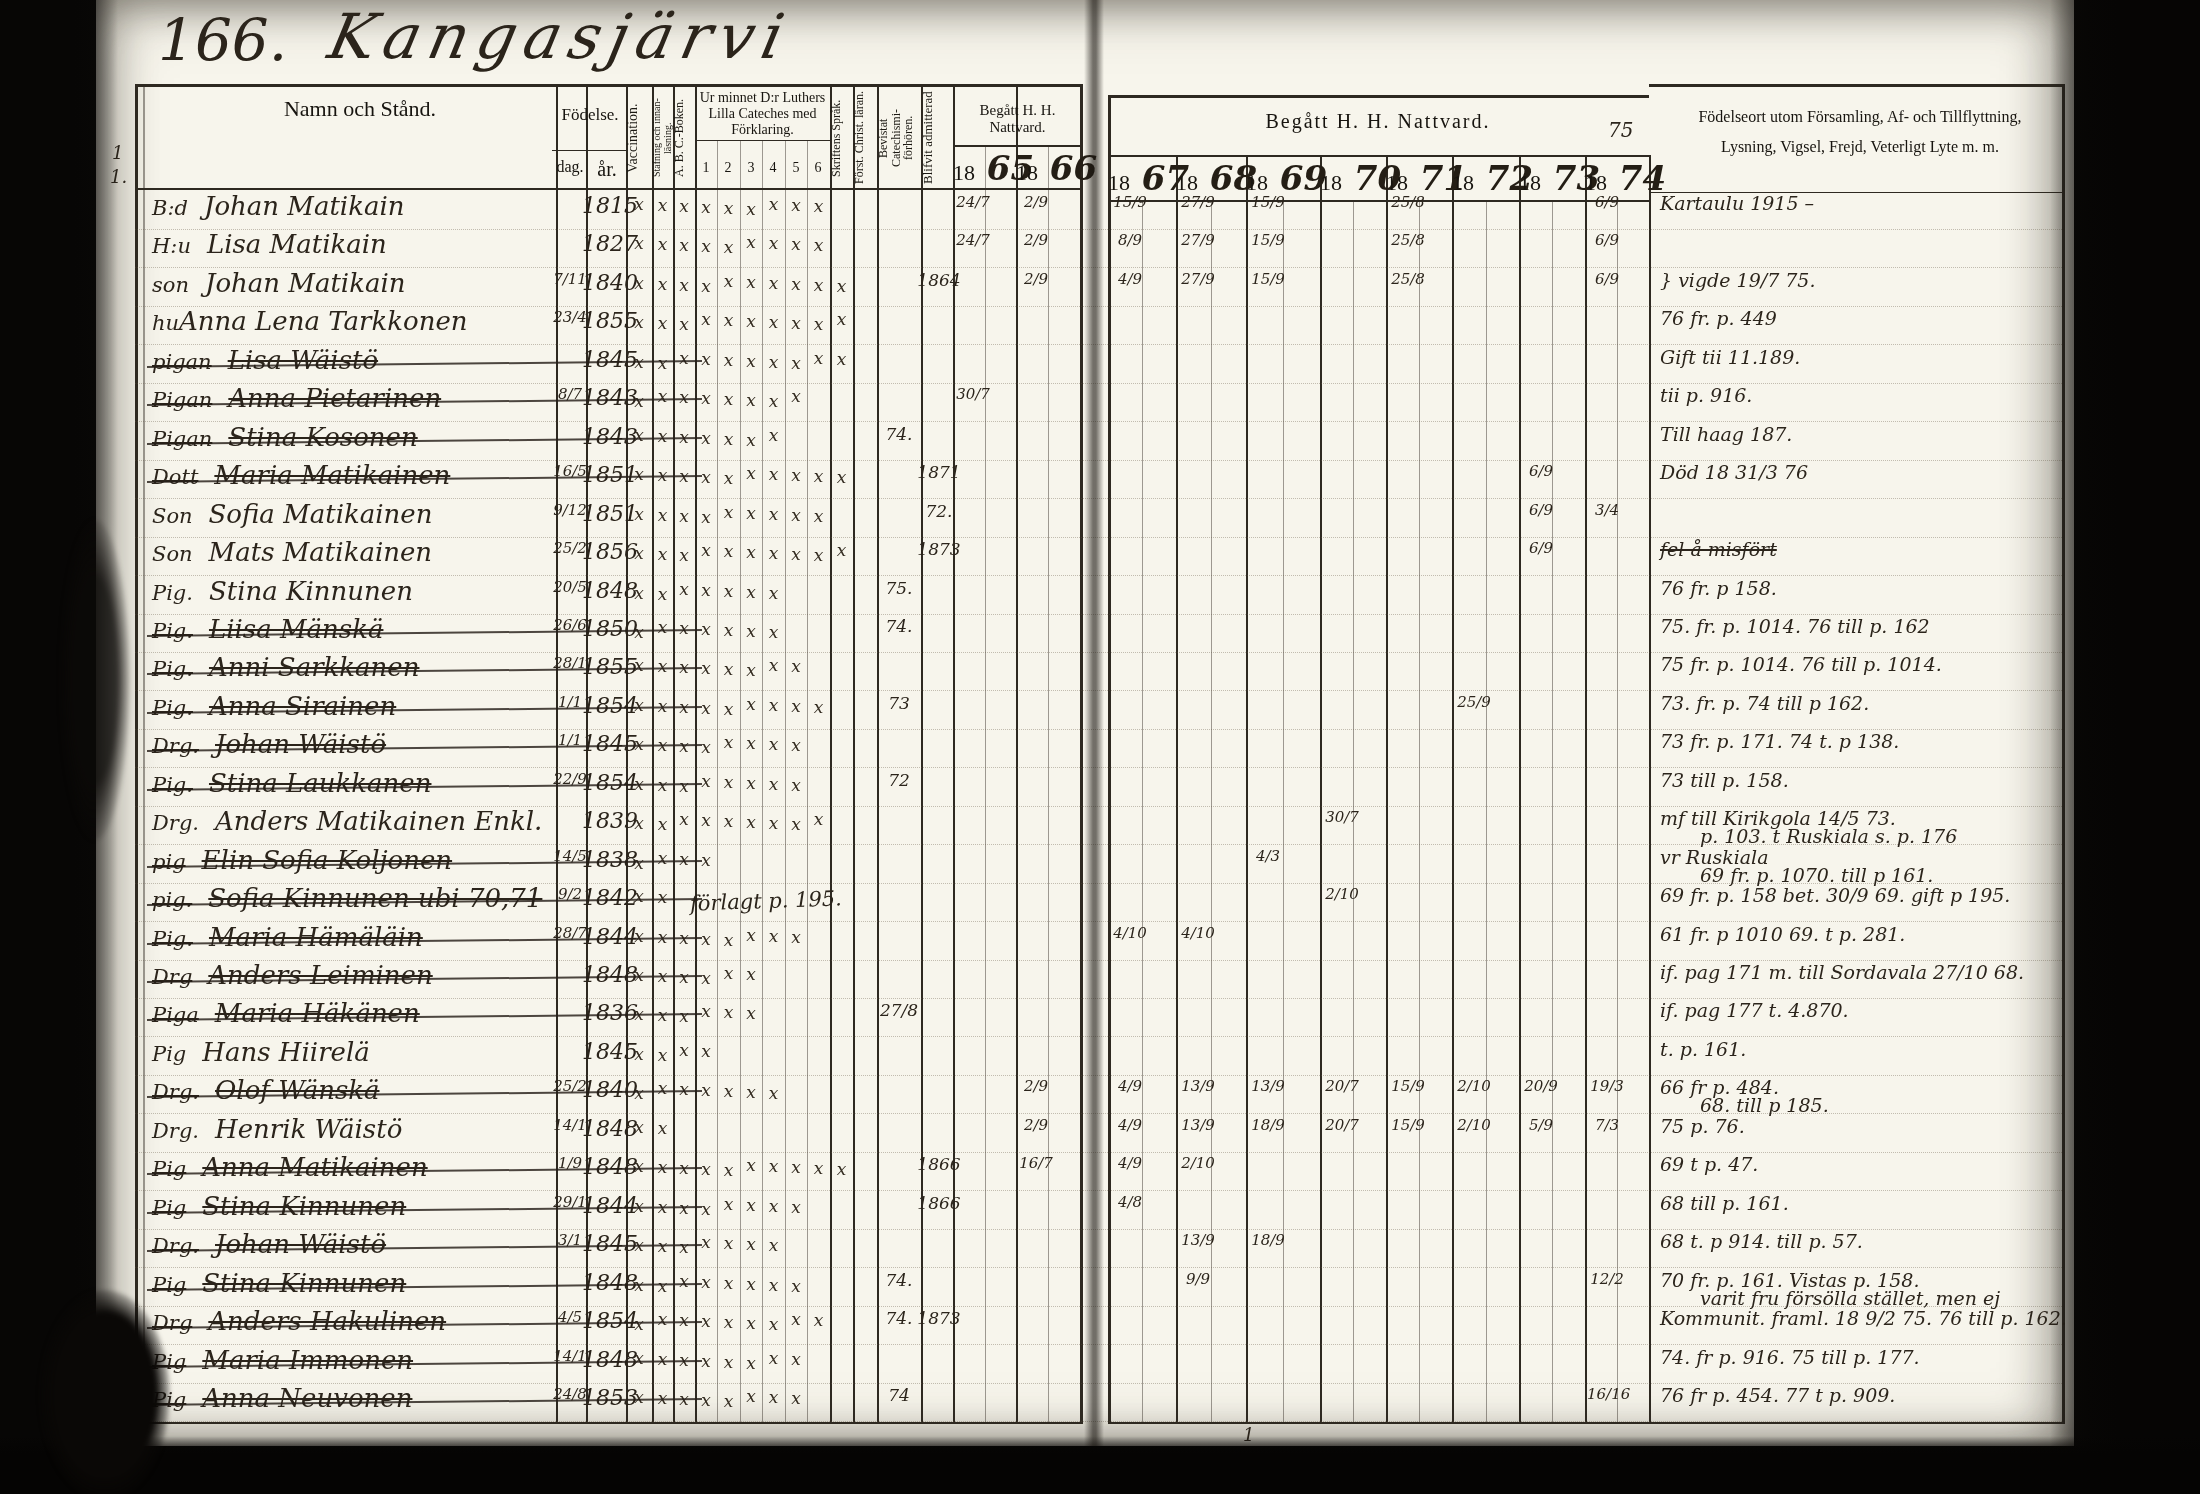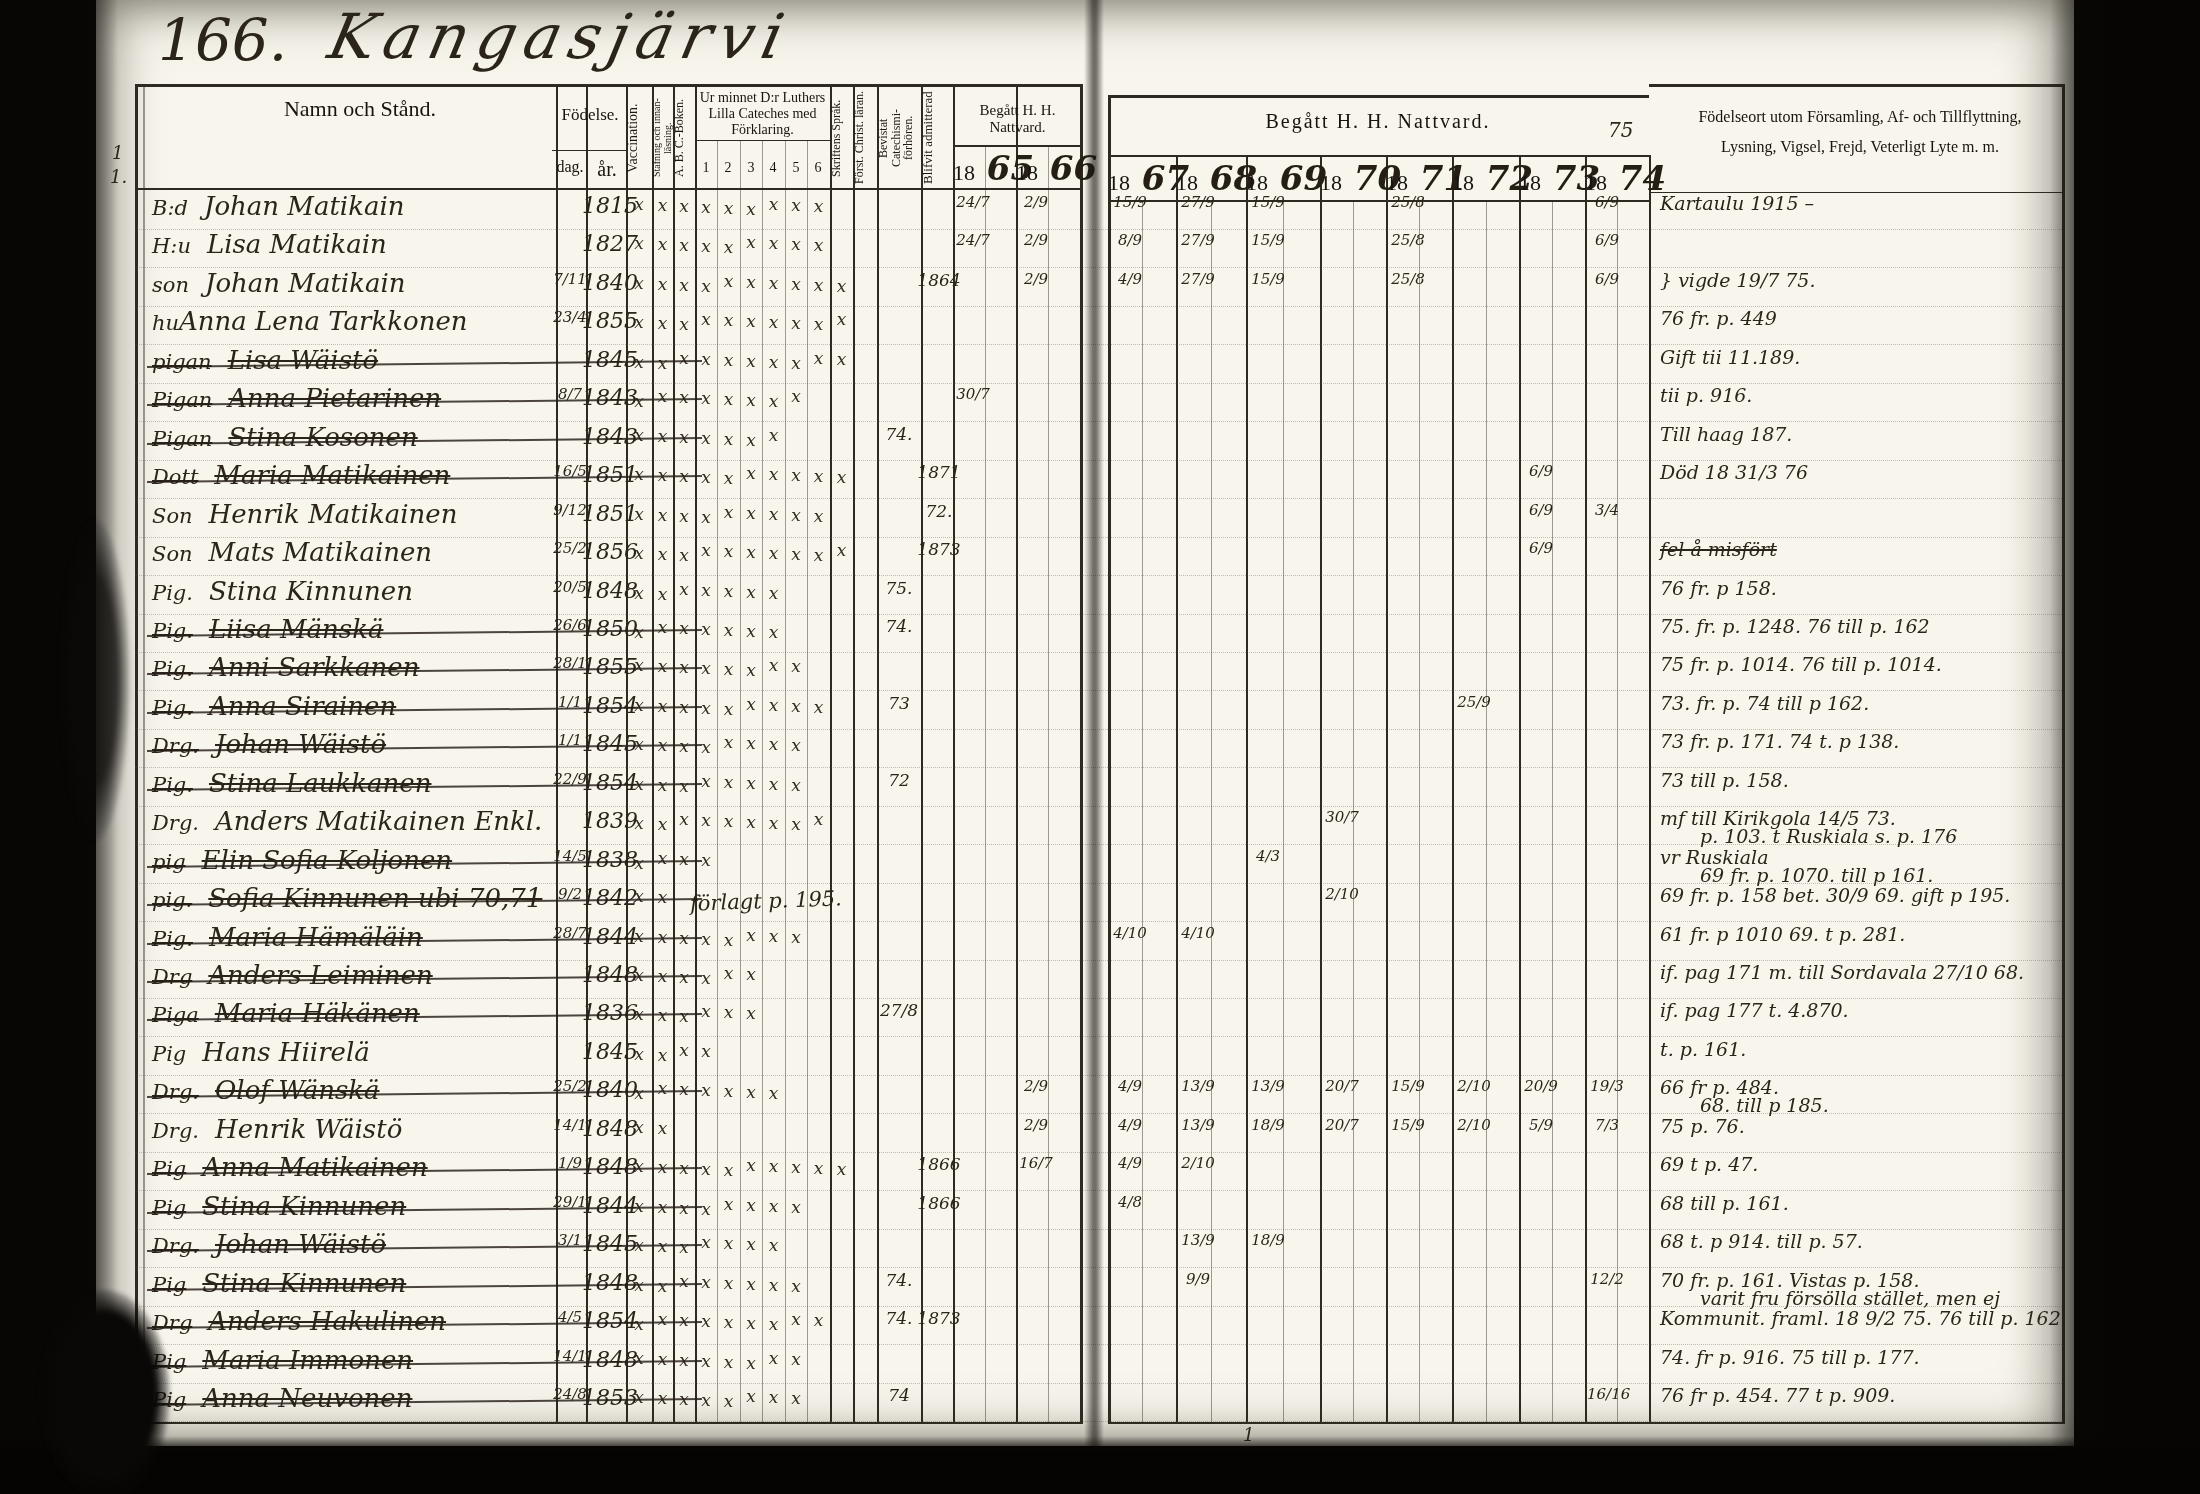--- a/index.html
+++ b/index.html
@@ -277,21 +277,21 @@
       <div class="cell mark ctr" style="left: 605px; top: 4px; width: 22px; font-size: 17px;">x</div>
       <div class="cell mark ctr" style="left: 627px; top: 5px; width: 23px; font-size: 17px;">x</div>
       <div class="cell mark ctr" style="left: 650px; top: 6px; width: 22px; font-size: 17px;">x</div>
       <div class="cell mark ctr" style="left: 672px; top: 7px; width: 23px; font-size: 17px;">x</div>
       <div class="cell mark ctr" style="left: 695px; top: 8px; width: 23px; font-size: 17px;">x</div>
       <div class="cell hw ctr" style="left: 780px; top: 3px; width: 48px; font-size: 17px;">1871</div>
       <div class="cell hw ctr" style="left: 1386px; top: 3px; width: 40px; font-size: 15px;">6/9</div>
       <div class="cell hw" style="left: 1525px; top: 2px; width: 400px; font-size: 19px;">Död 18 31/3 76</div>
     </div>
     <div class="row" style="top: 497.6px;">
-      <div class="cell hw" style="left: 17px; top: 1px; width: 430px; font-size: 26px;"><span style="font-size: 21px; margin-right: 16px;">Son</span><span>Henrik Matikainen</span></div>
+      <div class="cell hw" style="left: 17px; top: 1px; width: 430px; font-size: 26px;"><span style="font-size: 21px; margin-right: 16px;">Son</span><span>Sofia Matikainen</span></div>
       <div class="cell hw ctr" style="left: 417px; top: 3px; width: 36px; font-size: 15px;">9/12</div>
       <div class="cell hw ctr" style="left: 447px; top: 3px; width: 52px; font-size: 22px;">1851</div>
       <div class="cell mark ctr" style="left: 491px; top: 6px; width: 26px; font-size: 17px;">x</div>
       <div class="cell mark ctr" style="left: 517px; top: 7px; width: 21px; font-size: 17px;">x</div>
       <div class="cell mark ctr" style="left: 538px; top: 8px; width: 22px; font-size: 17px;">x</div>
       <div class="cell mark ctr" style="left: 560px; top: 9px; width: 22px; font-size: 17px;">x</div>
       <div class="cell mark ctr" style="left: 582px; top: 4px; width: 23px; font-size: 17px;">x</div>
       <div class="cell mark ctr" style="left: 605px; top: 5px; width: 22px; font-size: 17px;">x</div>
       <div class="cell mark ctr" style="left: 627px; top: 6px; width: 23px; font-size: 17px;">x</div>
       <div class="cell mark ctr" style="left: 650px; top: 7px; width: 22px; font-size: 17px;">x</div>
@@ -338,21 +338,21 @@
       <div class="cell hw ctr" style="left: 417px; top: 3px; width: 36px; font-size: 15px;">26/6</div>
       <div class="cell hw ctr" style="left: 447px; top: 3px; width: 52px; font-size: 22px;">1850</div>
       <div class="cell mark ctr" style="left: 491px; top: 9px; width: 26px; font-size: 17px;">x</div>
       <div class="cell mark ctr" style="left: 517px; top: 4px; width: 21px; font-size: 17px;">x</div>
       <div class="cell mark ctr" style="left: 538px; top: 5px; width: 22px; font-size: 17px;">x</div>
       <div class="cell mark ctr" style="left: 560px; top: 6px; width: 22px; font-size: 17px;">x</div>
       <div class="cell mark ctr" style="left: 582px; top: 7px; width: 23px; font-size: 17px;">x</div>
       <div class="cell mark ctr" style="left: 605px; top: 8px; width: 22px; font-size: 17px;">x</div>
       <div class="cell mark ctr" style="left: 627px; top: 9px; width: 23px; font-size: 17px;">x</div>
       <div class="cell hw ctr" style="left: 742px; top: 3px; width: 44px; font-size: 17px;">74.</div>
-      <div class="cell hw" style="left: 1525px; top: 2px; width: 400px; font-size: 19px;">75. fr. p. 1248.   76 till p. 162</div>
+      <div class="cell hw" style="left: 1525px; top: 2px; width: 400px; font-size: 19px;">75. fr. p. 1014.   76 till p. 162</div>
     </div>
     <div class="row" style="top: 651.4px;">
       <div class="cell hw struckname" style="left: 17px; top: 1px; width: 430px; font-size: 26px;"><span style="font-size: 21px; margin-right: 16px;">Pig.</span><span>Anni Sarkkanen</span></div>
       <div class="strike" style="left: 12px; top: 19px; width: 555px;"></div>
       <div class="cell hw ctr" style="left: 417px; top: 3px; width: 36px; font-size: 15px;">28/1</div>
       <div class="cell hw ctr" style="left: 447px; top: 3px; width: 52px; font-size: 22px;">1855</div>
       <div class="cell mark ctr" style="left: 491px; top: 4px; width: 26px; font-size: 17px;">x</div>
       <div class="cell mark ctr" style="left: 517px; top: 5px; width: 21px; font-size: 17px;">x</div>
       <div class="cell mark ctr" style="left: 538px; top: 6px; width: 22px; font-size: 17px;">x</div>
       <div class="cell mark ctr" style="left: 560px; top: 7px; width: 22px; font-size: 17px;">x</div>

